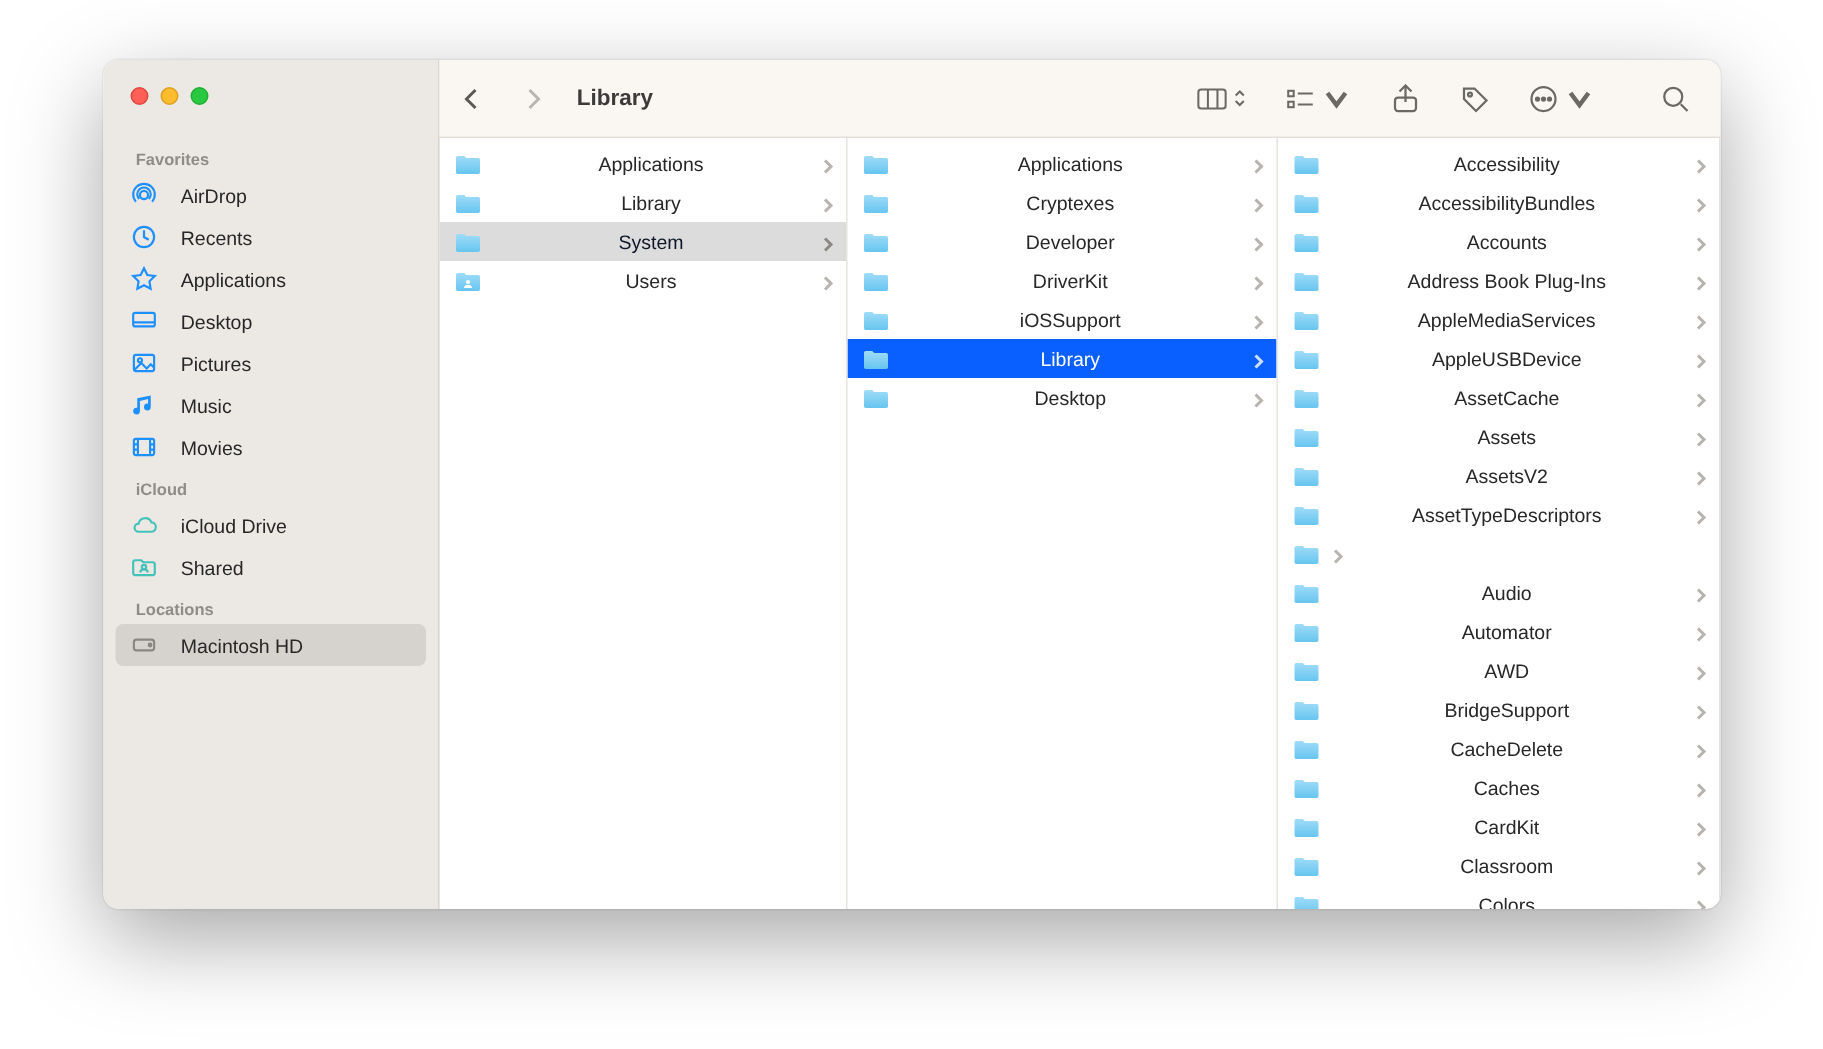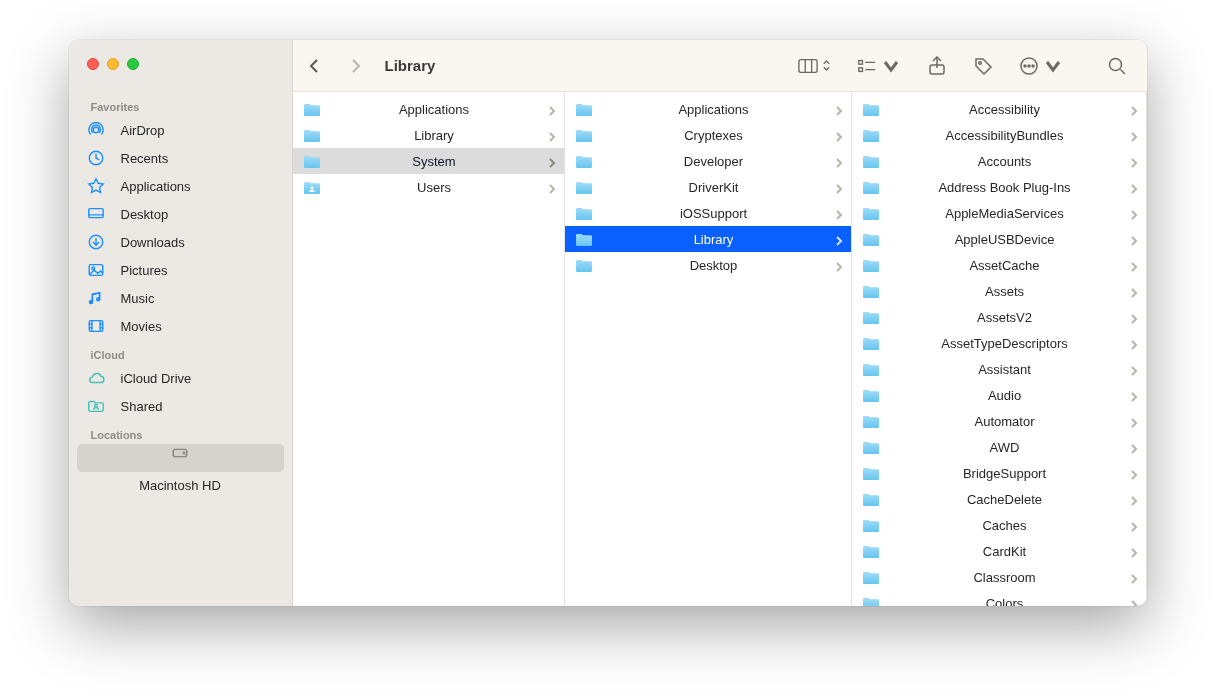--- a/index.html
+++ b/index.html
@@ -57,21 +57,21 @@
     .side-item {
       display: flex;
       align-items: center;
       gap: 16px;
       height: 28px;
       padding: 0 10px;
       margin: 0 8px;
       border-radius: 5px;
       cursor: default;
     }
-    .side-item.selected { background:#d6d3ce;flex-direction:column; }
+    .side-item.selected { background:#d6d3ce; }
     .side-item .icon {
       width: 18px; height: 18px;
       display: flex; align-items:center; justify-content:center;
     }
     .side-item .icon svg { width:18px; height:18px; }
     .side-item .label { font-size:13px; color:#272727; }
     
     .main {
       flex: 1;
       display: flex;
@@ -191,30 +191,20 @@
             <svg viewBox="0 0 20 20" fill="none" stroke="#1e8fff" stroke-width="1.6">
               <rect x="2" y="4" width="16" height="10" rx="1.5"></rect>
               <line x1="2" y1="11" x2="18" y2="11"></line>
             </svg>
           </span>
           <span class="label">Desktop</span>
         </li>
         <li class="side-item">
           <span class="icon">
             <svg viewBox="0 0 20 20" fill="none" stroke="#1e8fff" stroke-width="1.6">
-              <circle cx="10" cy="10" r="7.5"></circle>
-              <line x1="10" y1="5.5" x2="10" y2="13"></line>
-              <polyline points="6.5,10 10,13.5 13.5,10"></polyline>
-            </svg>
-          </span>
-          <span class="label">Downloads</span>
-        </li>
-        <li class="side-item">
-          <span class="icon">
-            <svg viewBox="0 0 20 20" fill="none" stroke="#1e8fff" stroke-width="1.6">
               <rect x="2.5" y="4" width="15" height="12" rx="1.5"></rect>
               <circle cx="7" cy="8" r="1.5"></circle>
               <polyline points="3,15 8,10 12,14 15,11 17.5,13.5"></polyline>
             </svg>
           </span>
           <span class="label">Pictures</span>
         </li>
         <li class="side-item">
           <span class="icon">
             <svg viewBox="0 0 20 20" fill="#1e8fff" stroke="none">
@@ -668,21 +658,20 @@
           <div class="row">
             <span class="folder-icon"><svg viewBox="0 0 18 15">
                 <defs>
                   <linearGradient id="fg" x1="0" x2="0" y1="0" y2="1">
                     <stop offset="0" stop-color="#9fdcf8"></stop>
                     <stop offset="1" stop-color="#67c5ef"></stop>
                   </linearGradient>
                 </defs>
                 <path fill="url(#fg)" d="M1 3.2A1.2 1.2 0 0 1 2.2 2h4.3l1.3 1.3h8A1.2 1.2 0 0 1 17 4.5v8.3A1.2 1.2 0 0 1 15.8 14H2.2A1.2 1.2 0 0 1 1 12.8V3.2z"></path>
               </svg></span>
-            <span class="name">Assistant</span>
             <span class="chev"><svg viewBox="0 0 8 10">
                 <polyline points="2,1 6,5 2,9"></polyline>
               </svg></span>
           </div>
           <div class="row">
             <span class="folder-icon"><svg viewBox="0 0 18 15">
                 <defs>
                   <linearGradient id="fg" x1="0" x2="0" y1="0" y2="1">
                     <stop offset="0" stop-color="#9fdcf8"></stop>
                     <stop offset="1" stop-color="#67c5ef"></stop>

